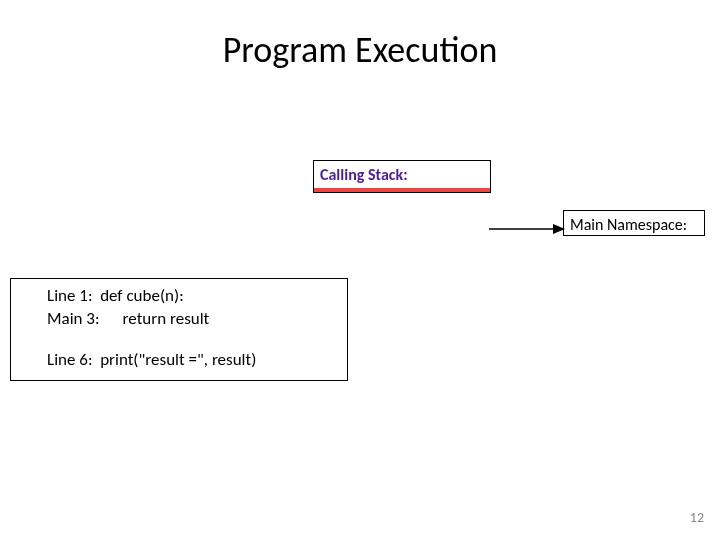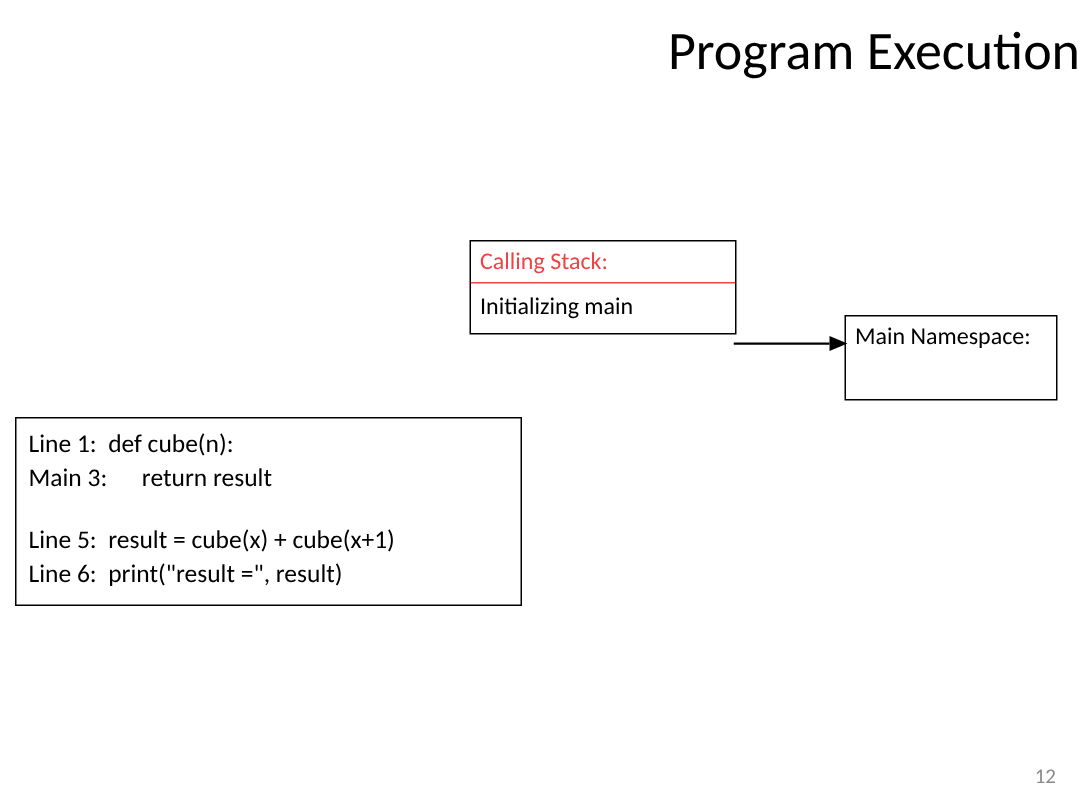--- a/index.html
+++ b/index.html
@@ -7,49 +7,50 @@
     width: 720px;
     height: 540px;
     background: #ffffff;
     font-family: Calibri, Arial, sans-serif;
     position: relative;
     overflow: hidden;
   }
   .title {
     font-size: 36px;
     color: #000;
-    text-align: right;
-    padding-top: 12px;
+    text-align: center;
+    padding-top: 28px;
     font-weight: 400;
   }
   .stack-box {
     position: absolute;
     left: 313px;
     top: 160px;
     width: 178px;
     border: 1px solid #000;
   }
   .stack-header {
     padding: 4px 6px;
-    border-bottom: 1px solid #ef4444;
+    border-bottom: 4px solid #ef4444;
     font-size: 16px;
-    color: #ef4444;
+    color: #4c1d95;
+    font-weight: bold;
   }
   .stack-state {
     padding: 6px 6px 8px 6px;
     font-size: 16px;
     color: #000;
   }
   .namespace-box {
     position: absolute;
     left: 563px;
     top: 210px;
     width: 142px;
     border: 1px solid #000;
-    padding: 4px 6px 32px 6px;
+    padding: 4px 6px 1px 6px;
     font-size: 16px;
     color: #000;
   }
   .arrow {
     position: absolute;
     left: 489px;
     top: 222px;
     width: 76px;
     height: 14px;
     pointer-events: none;
@@ -58,50 +59,48 @@
     position: absolute;
     left: 10px;
     top: 278px;
     width: 338px;
     border: 1px solid #000;
     padding: 6px 8px 8px 8px;
     font-size: 17px;
     color: #000;
     line-height: 1.35;
   }
-  .code-box p { white-space: pre; }
+  .code-box p { white-space: pre; margin-left: 28px; }
   .blank { height: 18px; }
   .page-num {
     position: absolute;
     right: 16px;
     bottom: 14px;
     font-size: 14px;
     color: #8a8a8a;
   }
 </style>
 </head>
 <body>
 
 <h1 class="title">Program Execution</h1>
 
 <div class="stack-box">
   <div class="stack-header">Calling Stack:</div>
-  <div class="stack-state">Initializing main</div>
 </div>
 
 <svg class="arrow" viewBox="0 0 76 14">
   <line x1="0" y1="7" x2="64" y2="7" stroke="#000" stroke-width="1.5"></line>
   <polygon points="64,2 76,7 64,12" fill="#000"></polygon>
 </svg>
 
 <div class="namespace-box">
   <div>Main Namespace:</div>
 </div>
 
 <div class="code-box">
   <p>Line 1:  def cube(n):</p>
   <p>Main 3:      return result</p>
   <div class="blank"></div>
-  <p>Line 5:  result = cube(x) + cube(x+1)</p>
   <p>Line 6:  print("result =", result)</p>
 </div>
 
 <div class="page-num">12</div>
 
 </body></html>

